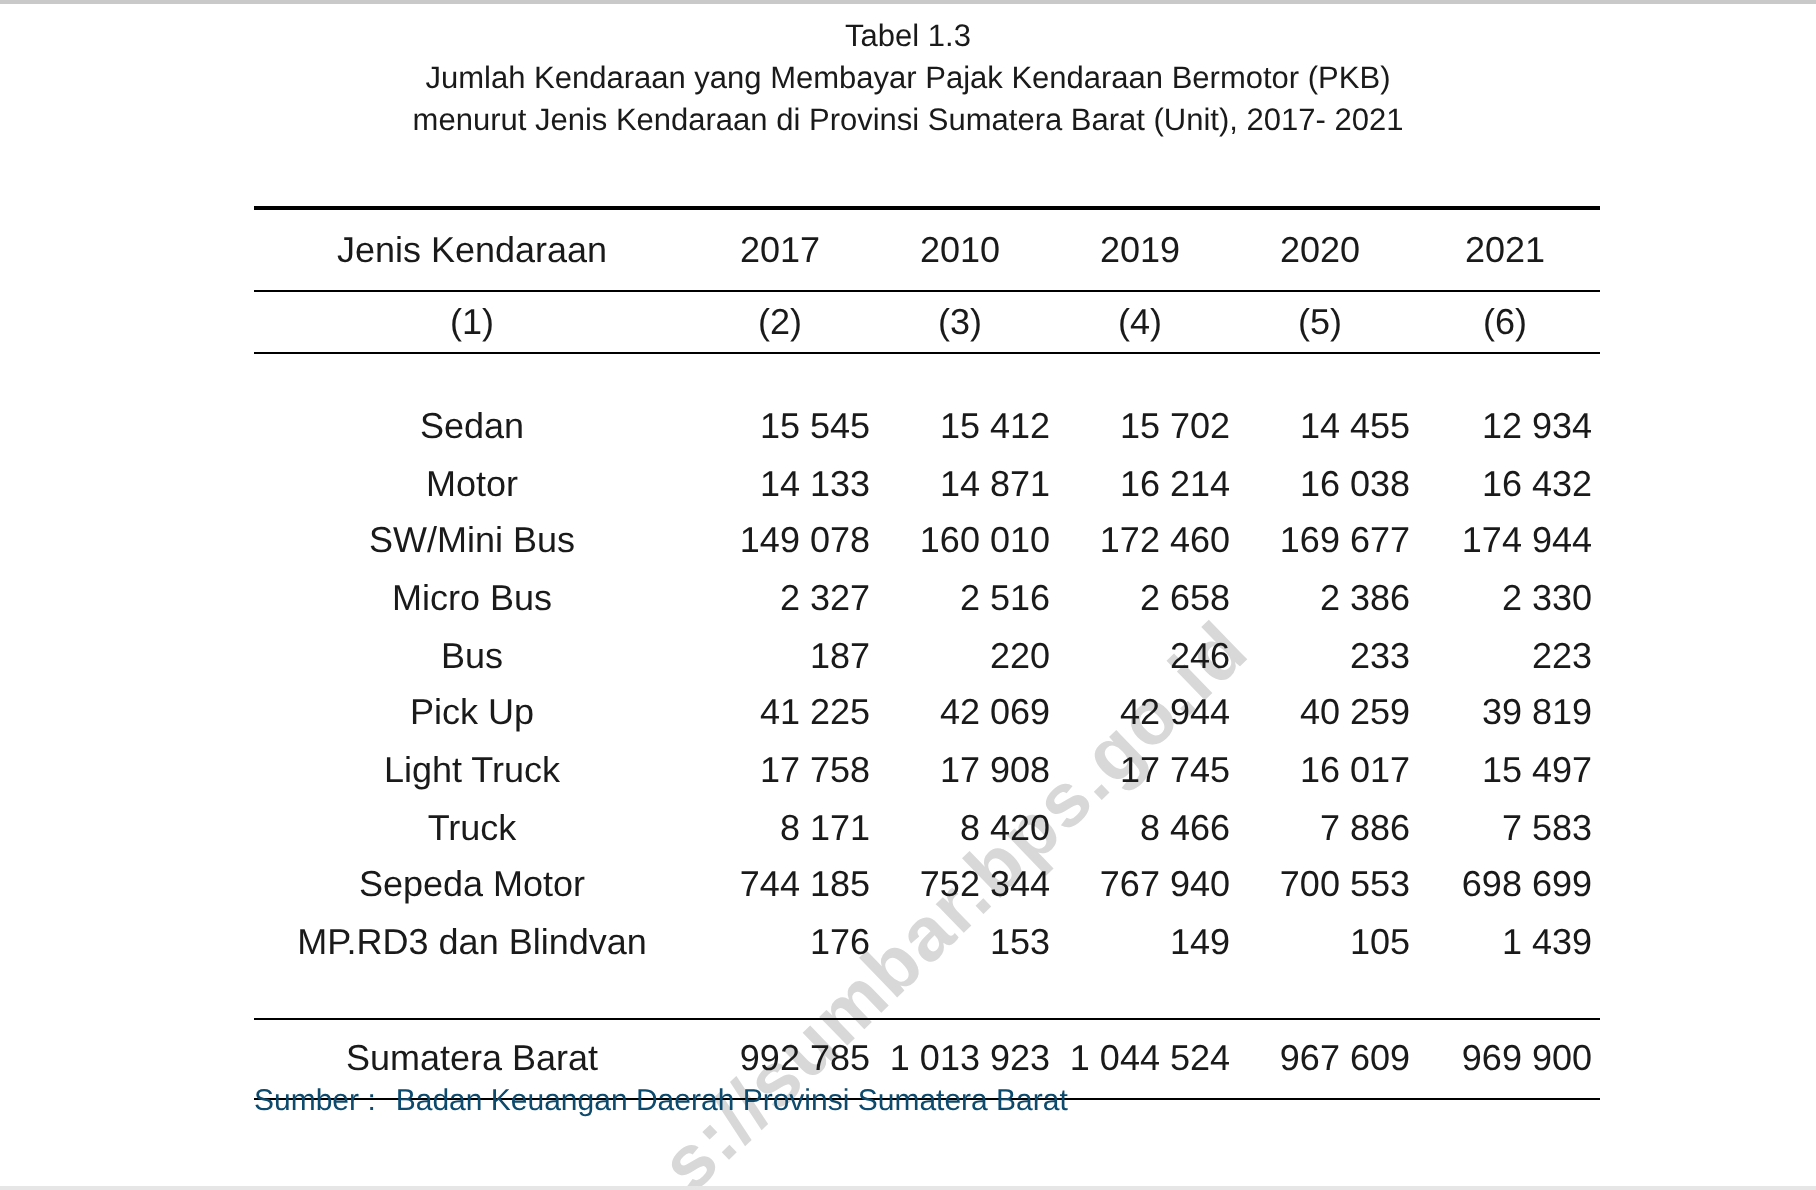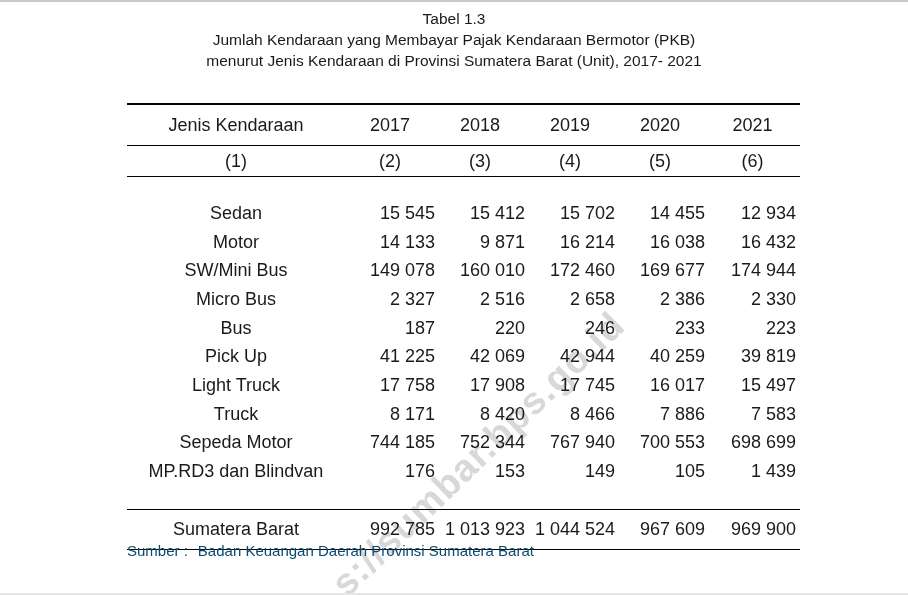--- a/index.html
+++ b/index.html
@@ -105,21 +105,21 @@
         <col style="width:90px">
         <col style="width:90px">
         <col style="width:90px">
         <col style="width:90px">
         <col style="width:95px">
       </colgroup>
       <thead>
         <tr class="head-years">
           <td>Jenis Kendaraan</td>
           <td>2017</td>
-          <td>2018</td>
+          <td>2010</td>
           <td>2019</td>
           <td>2020</td>
           <td>2021</td>
         </tr>
         <tr class="head-index">
           <td>(1)</td>
           <td>(2)</td>
           <td>(3)</td>
           <td>(4)</td>
           <td>(5)</td>
@@ -135,21 +135,21 @@
     <td class="label-cell">Sedan</td>
     <td class="num-cell">15 545</td>
     <td class="num-cell">15 412</td>
     <td class="num-cell">15 702</td>
     <td class="num-cell">14 455</td>
     <td class="num-cell last">12 934</td>
   </tr>
           <tr class="data-row">
     <td class="label-cell">Motor</td>
     <td class="num-cell">14 133</td>
-    <td class="num-cell">9 871</td>
+    <td class="num-cell">14 871</td>
     <td class="num-cell">16 214</td>
     <td class="num-cell">16 038</td>
     <td class="num-cell last">16 432</td>
   </tr>
           <tr class="data-row">
     <td class="label-cell">SW/Mini Bus</td>
     <td class="num-cell">149 078</td>
     <td class="num-cell">160 010</td>
     <td class="num-cell">172 460</td>
     <td class="num-cell">169 677</td>

